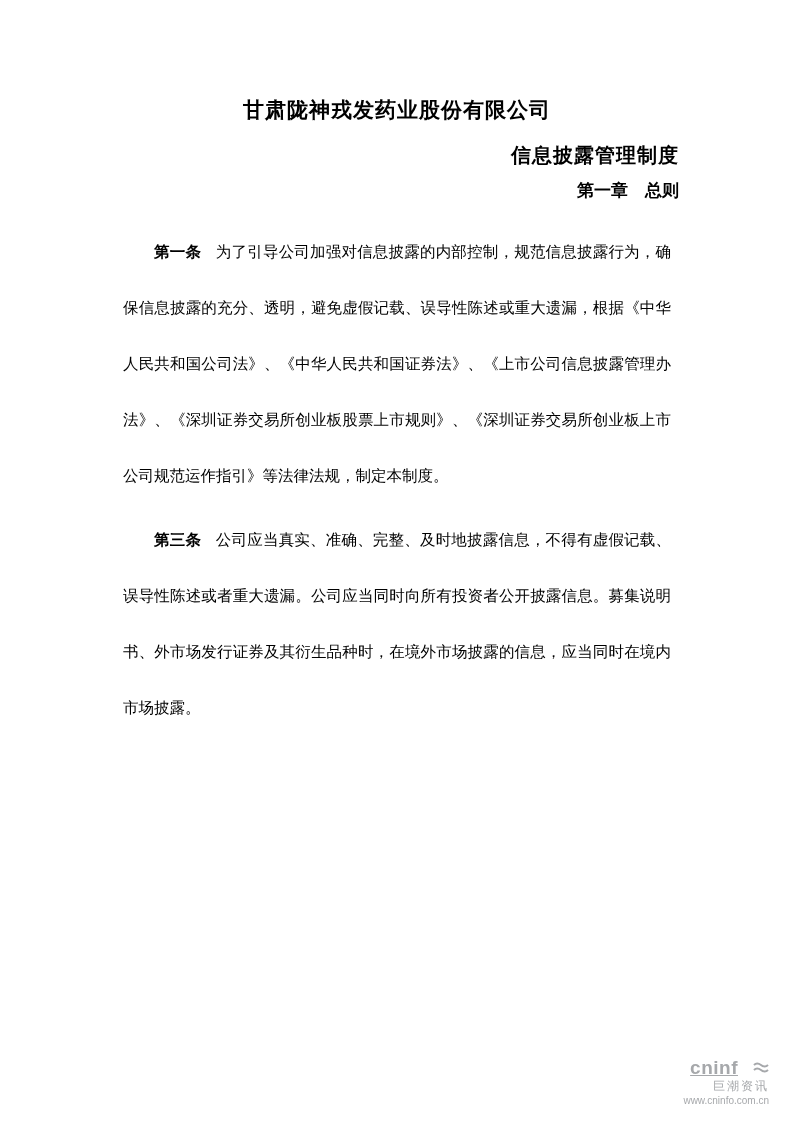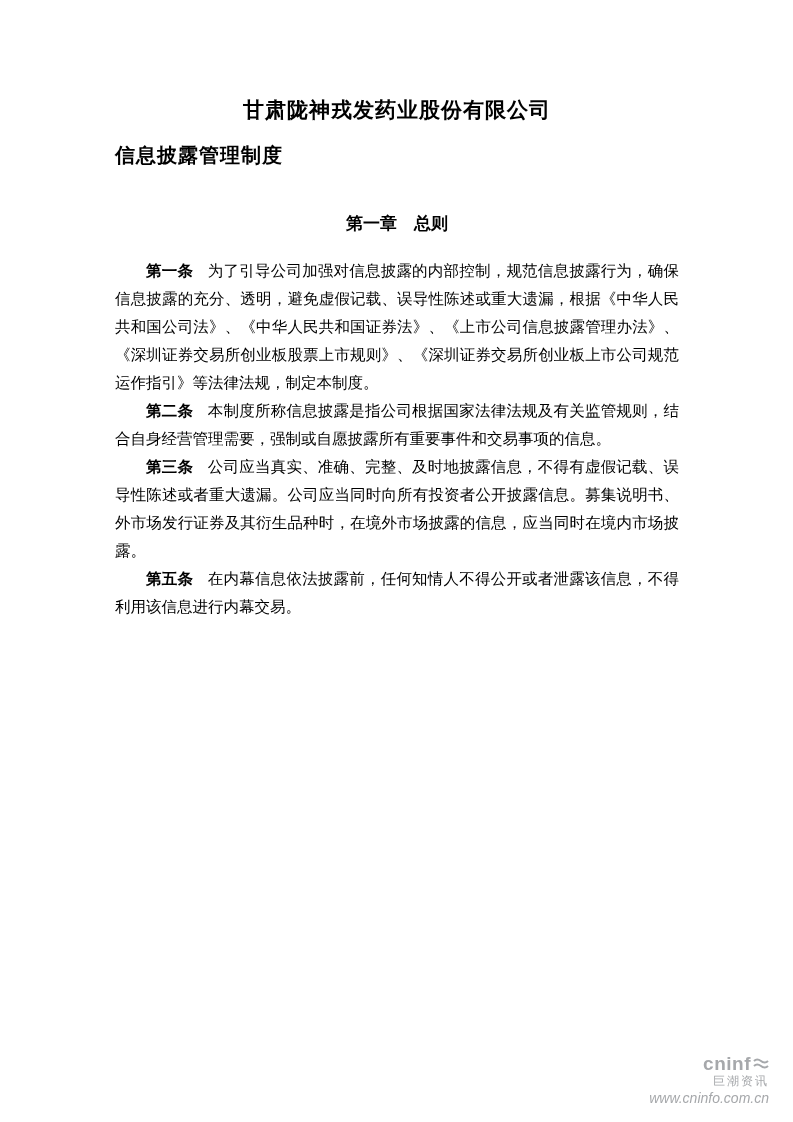--- a/index.html
+++ b/index.html
@@ -25,36 +25,36 @@
     background: #ffffff;
   }
   .doc-title {
     margin: 0 0 18px 0;
     text-align: center;
     font-size: 21px;
     font-weight: bold;
     letter-spacing: 1px;
   }
   .doc-subtitle {
-    margin: 0 0 43px 0;
-    text-align: left;
+    margin: 0 0 10px 0;
+    text-align: right;
     font-size: 20px;
     font-weight: bold;
     letter-spacing: 1px;
   }
   .chapter-heading {
     margin: 0 0 22px 0;
-    text-align: center;
+    text-align: right;
     font-size: 17px;
     font-weight: bold;
   }
   .article {
-    margin: 0;
+    margin: 8px;
     font-size: 15.5px;
-    line-height: 28px;
+    line-height: 56px;
     text-align: justify;
     text-justify: inter-character;
     text-indent: 2em;
   }
   .article .label {
     font-weight: bold;
     margin-right: 0.95em;
   }
   .watermark {
     position: absolute;
@@ -62,60 +62,58 @@
     bottom: 16px;
     text-align: right;
     color: #a6a8ab;
     font-family: "Liberation Sans", "DejaVu Sans", sans-serif;
     line-height: 1.1;
   }
   .watermark .logo-row {
     display: flex;
     align-items: center;
     justify-content: flex-end;
-    gap: 2px;
+    gap: 15px;
+    text-decoration: underline;
   }
   .watermark .logo-text {
     font-size: 19px;
     font-weight: bold;
     letter-spacing: 0.5px;
   }
   .watermark .wave-icon {
     display: inline-block;
     width: 16px;
     height: 16px;
   }
   .watermark .brand-name {
     font-size: 12px;
     letter-spacing: 2px;
     margin-top: 1px;
   }
   .watermark .url {
-    font-size: 14px;
+    font-size: 10px;
     margin-top: 2px;
-    font-style: italic;
   }
 </style>
 </head>
 <body>
 
 <div class="page">
 
   <h1 class="doc-title">甘肃陇神戎发药业股份有限公司</h1>
   <h2 class="doc-subtitle">信息披露管理制度</h2>
   <h3 class="chapter-heading">第一章　总则</h3>
 
   <p class="article"><span class="label">第一条</span><span class="text">为了引导公司加强对信息披露的内部控制，规范信息披露行为，确保信息披露的充分、透明，避免虚假记载、误导性陈述或重大遗漏，根据《中华人民共和国公司法》、《中华人民共和国证券法》、《上市公司信息披露管理办法》、《深圳证券交易所创业板股票上市规则》、《深圳证券交易所创业板上市公司规范运作指引》等法律法规，制定本制度。</span></p>
 
-  <p class="article"><span class="label">第二条</span><span class="text">本制度所称信息披露是指公司根据国家法律法规及有关监管规则，结合自身经营管理需要，强制或自愿披露所有重要事件和交易事项的信息。</span></p>
 
   <p class="article"><span class="label">第三条</span><span class="text">公司应当真实、准确、完整、及时地披露信息，不得有虚假记载、误导性陈述或者重大遗漏。公司应当同时向所有投资者公开披露信息。募集说明书、外市场发行证券及其衍生品种时，在境外市场披露的信息，应当同时在境内市场披露。</span></p>
 
 
-  <p class="article"><span class="label">第五条</span><span class="text">在内幕信息依法披露前，任何知情人不得公开或者泄露该信息，不得利用该信息进行内幕交易。</span></p>
 
 
 
   <div class="watermark">
     <div class="logo-row">
       <span class="logo-text">cninf</span>
       <span class="wave-icon">
         <svg viewBox="0 0 16 16" width="16" height="16" aria-hidden="true">
           <path d="M1 5 Q4 2 8 5 T15 5" fill="none" stroke="#a6a8ab" stroke-width="2"></path>
           <path d="M1 10 Q4 7 8 10 T15 10" fill="none" stroke="#a6a8ab" stroke-width="2"></path>

